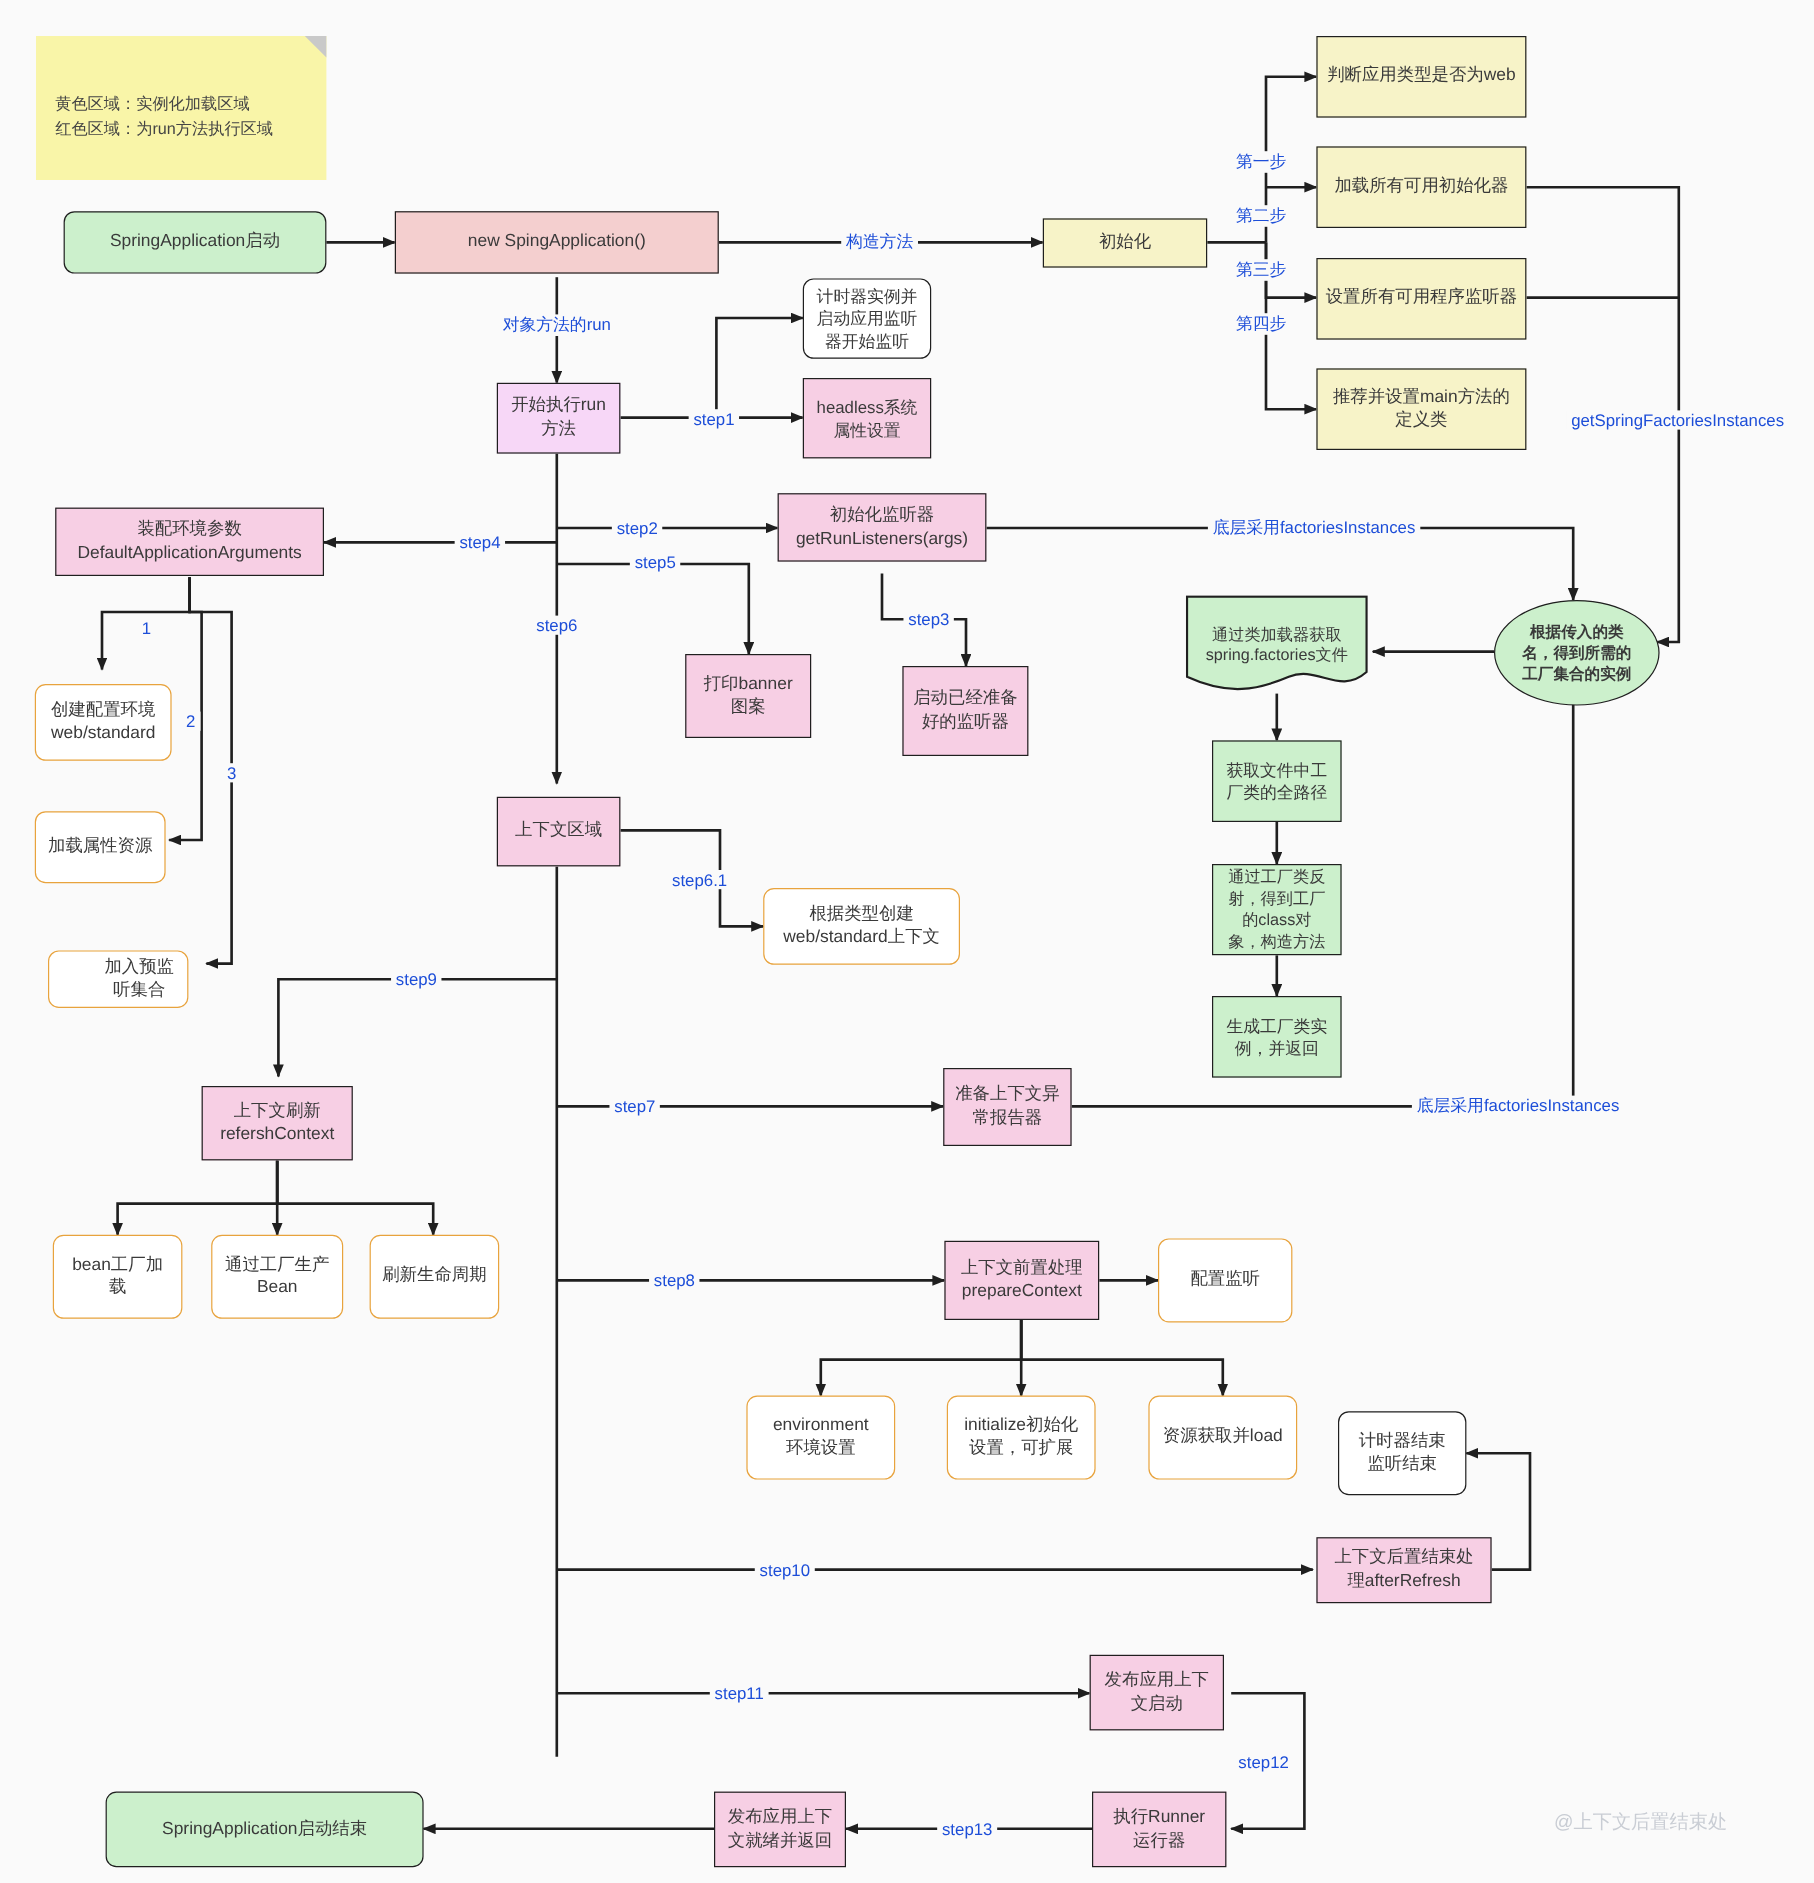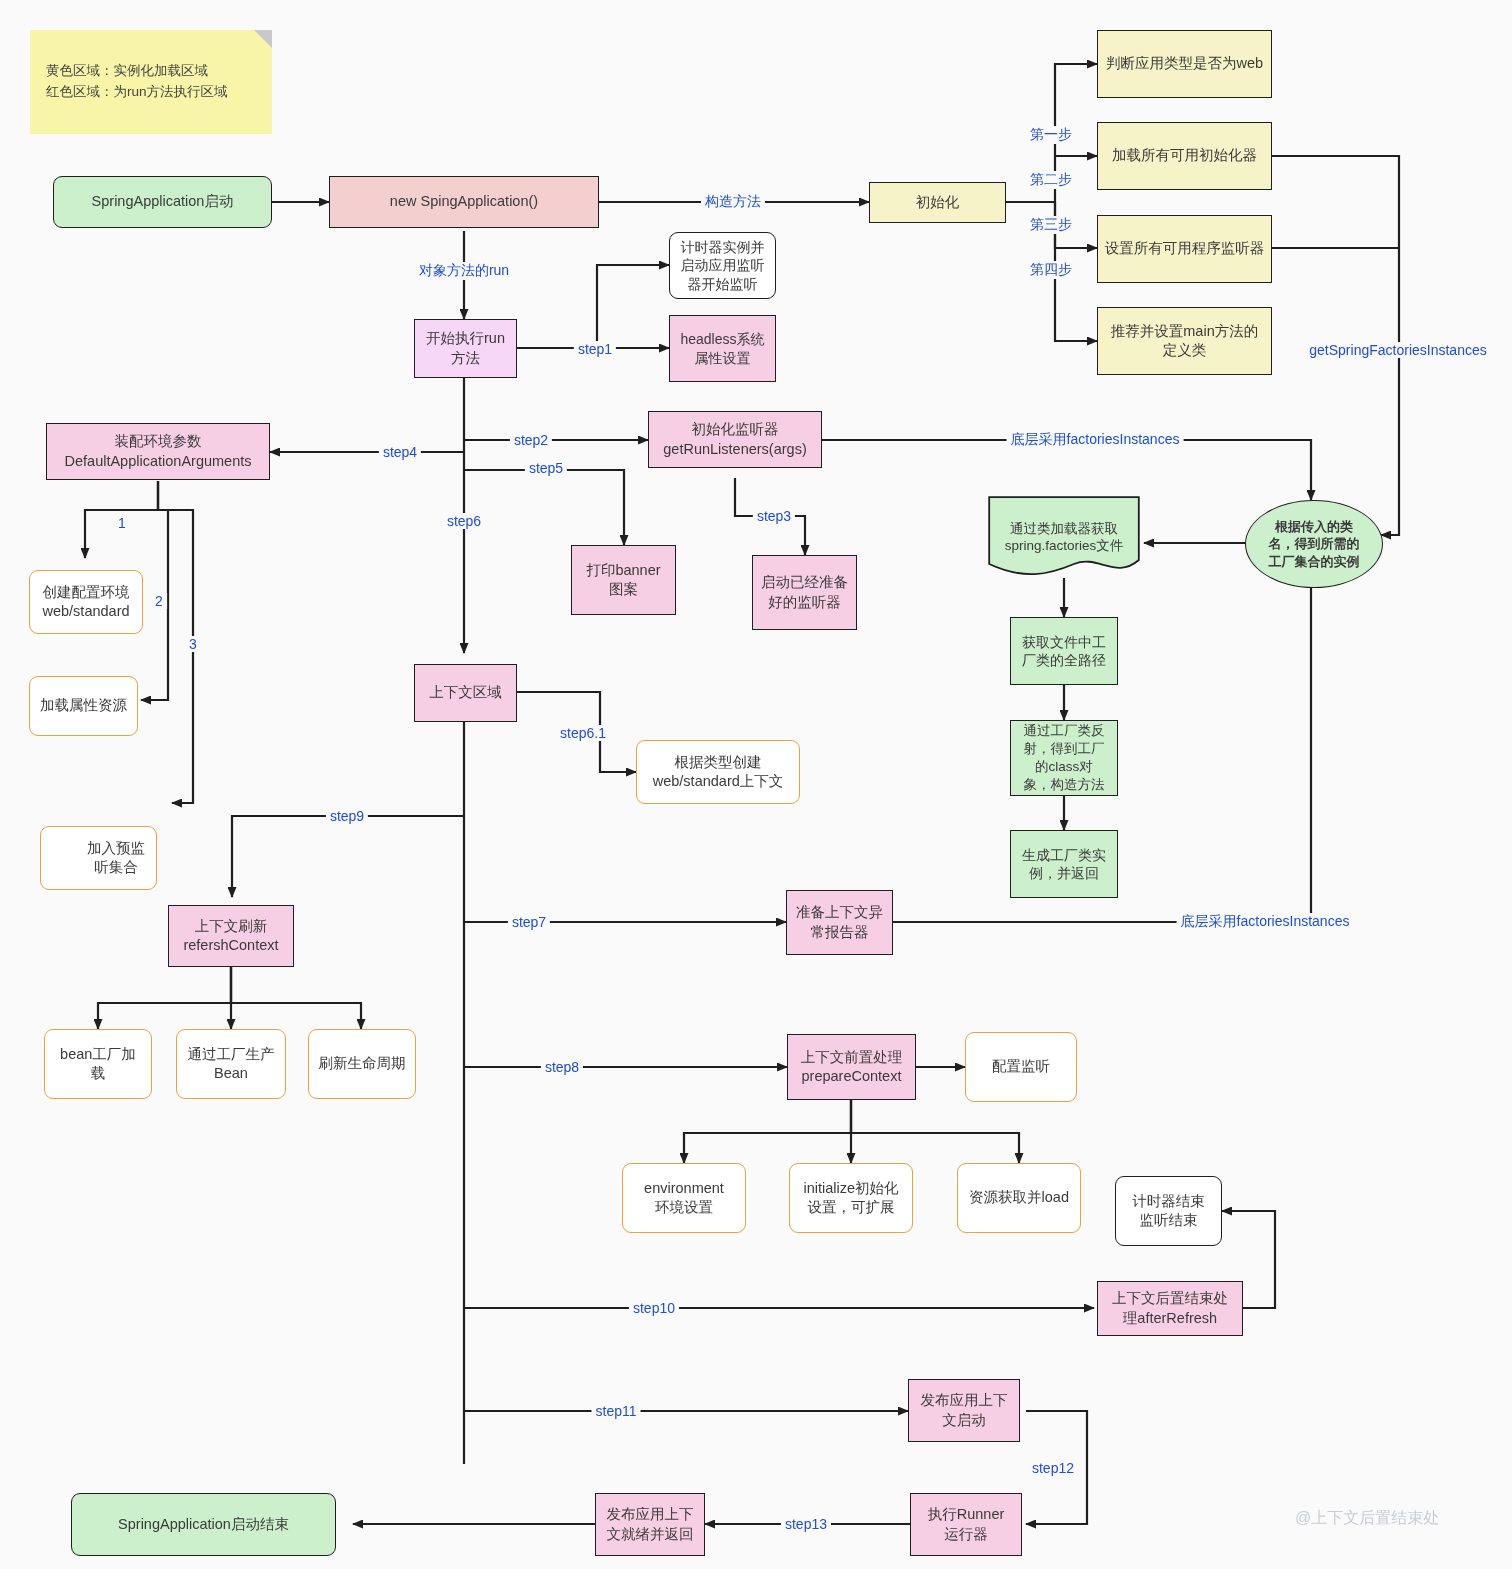--- a/index.html
+++ b/index.html
@@ -15,21 +15,21 @@
   .green {background:#ccf0cc;border:1.6px solid #1f1f1f;}
   .green.round{border-radius:9px;}
   .salmon{background:#f4cfcf;border:1.6px solid #1f1f1f;}
   .yellow{background:#f7f3c8;border:1.6px solid #1f1f1f;}
   .pink  {background:#f7cfe4;border:1.6px solid #1f1f1f;}
   .violet{background:#f7d7f7;border:1.6px solid #1f1f1f;}
   .white {background:#ffffff;border:1.6px solid #e8a33d;border-radius:9px;}
   .whiteb{background:#ffffff;border:1.6px solid #1f1f1f;border-radius:9px;}
 
   .sticky{position:absolute;background:#f9f5a8;color:#444;font-size:13.5px;line-height:1.55;
-          padding:10px 14px 10px 16px;text-align:left;white-space:pre-line;}
+          padding:26px 14px 10px 16px;text-align:left;white-space:pre-line;}
   .sticky .fold{position:absolute;right:0;top:0;width:0;height:0;
           border-left:18px solid transparent;border-top:18px solid #c9c9c9;}
 
   .doc{position:absolute;}
   .ellipse{position:absolute;display:flex;align-items:center;justify-content:center;text-align:center;
            background:#ccf0cc;border:1.6px solid #1f1f1f;border-radius:50%;color:#3a3a3a;
            font-size:14px;line-height:1.32;}
 
   .elabel{position:absolute;font-size:14px;color:#1d4ed8;background:#fafafa;padding:0 4px;
           white-space:nowrap;transform:translate(-50%,-50%);}
@@ -188,21 +188,21 @@
       <span>装配环境参数
 DefaultApplicationArguments</span>
     </div>
   <div class="node white" style="left:29px;top:570px;width:114px;height:64px;">
       <span>创建配置环境
 web/standard</span>
     </div>
   <div class="node white" style="left:29px;top:676px;width:109px;height:60px;">
       <span>加载属性资源</span>
     </div>
-  <div class="node white" style="left:40px;top:826px;width:117px;height:64px;padding-left:41px;">
+  <div class="node white" style="left:40px;top:792px;width:117px;height:48px;padding-left:41px;">
       <span>加入预监听集合</span>
     </div>
 
   <div class="node pink" style="left:414px;top:664px;width:103px;height:58px;">
       <span>上下文区域</span>
     </div>
   <div class="node white" style="left:636px;top:740px;width:164px;height:64px;">
       <span>根据类型创建
 web/standard上下文</span>
     </div>
@@ -293,21 +293,21 @@
 文启动</span>
     </div>
   <div class="node pink" style="left:910px;top:1493px;width:112px;height:63px;">
       <span>执行Runner
 运行器</span>
     </div>
   <div class="node pink" style="left:595px;top:1493px;width:110px;height:63px;">
       <span>发布应用上下
 文就绪并返回</span>
     </div>
-  <div class="node green round" style="left:71px;top:1493px;width:265px;height:63px;">
+  <div class="node green round" style="left:88px;top:1493px;width:265px;height:63px;">
       <span>SpringApplication启动结束</span>
     </div>
 
   <div class="elabel" style="left:733px;top:202px;">构造方法</div>
   <div class="elabel" style="left:464px;top:271px;">对象方法的run</div>
   <div class="elabel" style="left:595px;top:349px;">step1</div>
   <div class="elabel" style="left:531px;top:440px;">step2</div>
   <div class="elabel" style="left:774px;top:516px;">step3</div>
   <div class="elabel" style="left:400px;top:452px;">step4</div>
   <div class="elabel" style="left:546px;top:468px;">step5</div>

